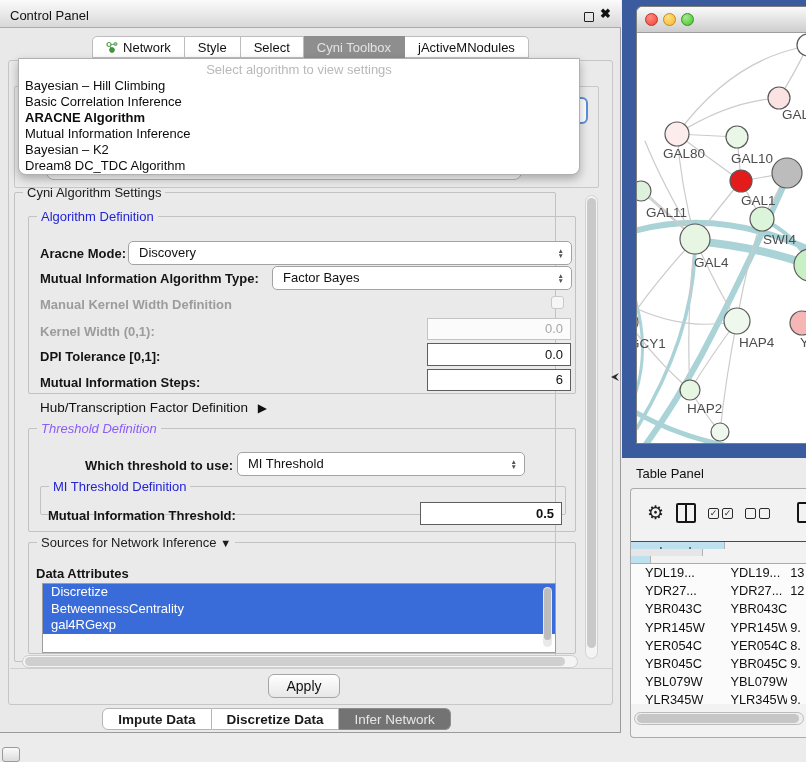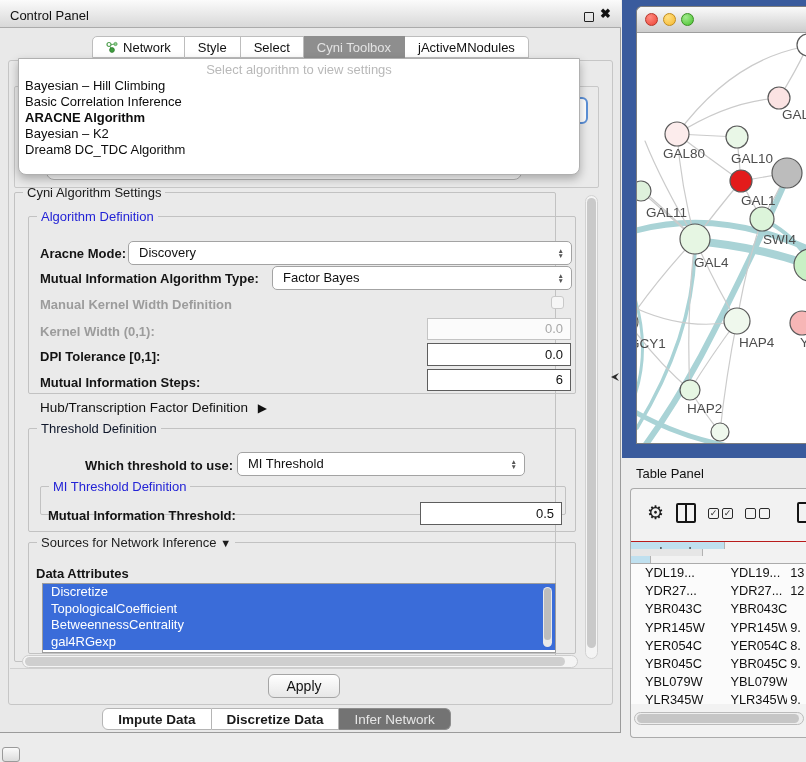--- a/index.html
+++ b/index.html
@@ -42,21 +42,21 @@
     box-shadow:0 4px 10px rgba(0,0,0,0.28); z-index:50; }
   .popup-ph { text-align:center; color:#b9b9b9; font-size:13px; padding-top:3px; height:19px; }
   .popup-item { font-size:13px; color:#0c0c0c; line-height:16px; padding-left:6px; white-space:nowrap; }
   .popup-item.bold { font-weight:bold; }
 
   
   .group { border:1px solid #c2c2c2; border-radius:2px; }
   .legend { position:absolute; top:-8px; left:8px; background:#eaeaea; padding:0 4px;
     font-size:13px; color:#1c1c1c; white-space:nowrap; }
   .legend.blue { color:#2323d6; }
-  .legend.green { color:#0f172a; }
+  .legend.green { color:#8b5cf6;font-style:italic; }
 
   .lbl { position:absolute; font-size:13px; font-weight:bold; color:#141414; white-space:nowrap; }
   .lbl.dis { color:#9c9c9c; }
 
   .combo { position:absolute; background:#fff; border:1px solid #a3a3a3; border-radius:5px;
     font-size:13px; color:#111; padding-left:10px; }
   .combo .stepper { position:absolute; right:7px; top:0; height:100%; display:flex;
     flex-direction:column; justify-content:center; color:#555; font-size:6.5px; line-height:5px; }
   .field { position:absolute; background:#fff; border:1px solid #5e5e5e; font-size:13px;
     color:#111; text-align:right; padding-right:7px; }
@@ -170,20 +170,21 @@
 <div class="abs bg-group"></div>
 <div class="abs bg-combo">gal-filtered sif default node</div>
 <div class="abs focus-frag"></div>
 
 <div class="abs popup">
   <div class="popup-ph">Select algorithm to view settings</div>
   <div>
       <div class="popup-item">Bayesian – Hill Climbing</div>
       <div class="popup-item">Basic Correlation Inference</div>
       <div class="popup-item bold">ARACNE Algorithm</div>
+      <div class="popup-item">Mutual Information Inference</div>
       <div class="popup-item">Bayesian – K2</div>
       <div class="popup-item">Dream8 DC_TDC Algorithm</div>
     </div>
 </div>
 
 <div class="abs group" style="left:14px; top:192px; width:542px; height:470px;padding-left:42px;">
   <span class="legend">Cyni Algorithm Settings</span>
 </div>
 
 <div class="abs group" style="left:28px; top:216px; width:548px; height:178px;">
@@ -227,33 +228,32 @@
   <span>MI Threshold</span>
   <span class="stepper">
       <span>▲</span>
       <span>▼</span>
     </span>
 </div>
 <div class="abs group" style="left:40px; top:486px; width:526px; height:29px;">
   <span class="legend blue">MI Threshold Definition</span>
 </div>
 <div class="lbl" style="left:48px; top:508px;">Mutual Information Threshold:</div>
-<div class="field" style="left:420px; top:502px; width:142px; height:23px; line-height:21px;">0.5</div>
+<div class="field" style="left:420px; top:502px; width:142px; height:23px; line-height:21px;font-weight:bold;">0.5</div>
 
 <div class="abs group" style="left:28px; top:542px; width:548px; height:112px;">
   <span class="legend">
     <span>Sources for Network Inference</span>
     <span style="font-size:11px;">▼</span>
   </span>
 </div>
 <div class="lbl" style="left:36px; top:566px;">Data Attributes</div>
 <div class="abs attr-list">
   <div>
       <div class="attr-item">Discretize</div>
-      <div class="attr-item">TopologicalCoefficient</div>
       <div class="attr-item">BetweennessCentrality</div>
       <div class="attr-item">gal4RGexp</div>
     </div>
   <div class="attr-vscroll">
     <div class="thumb"></div>
   </div>
 </div>
 <div class="abs hscroll">
   <div class="thumb"></div>
 </div>

